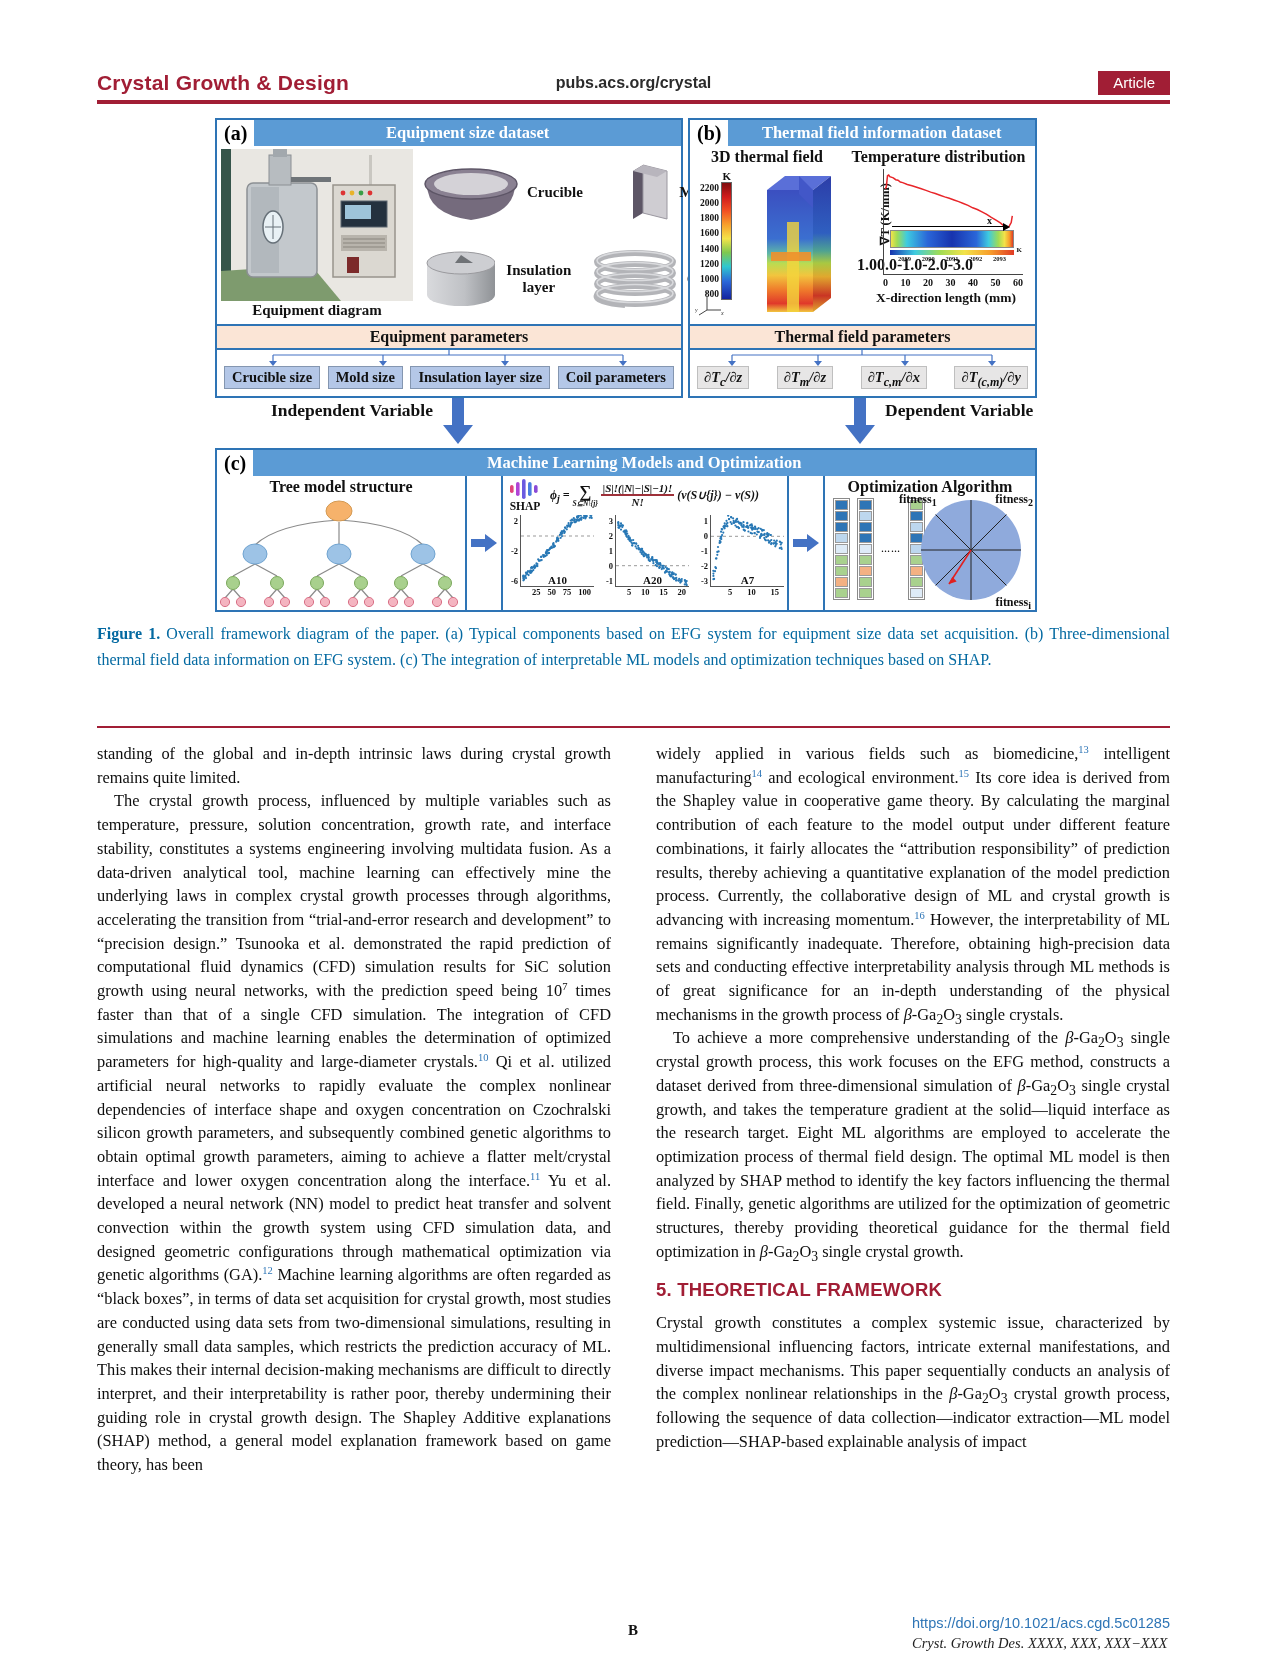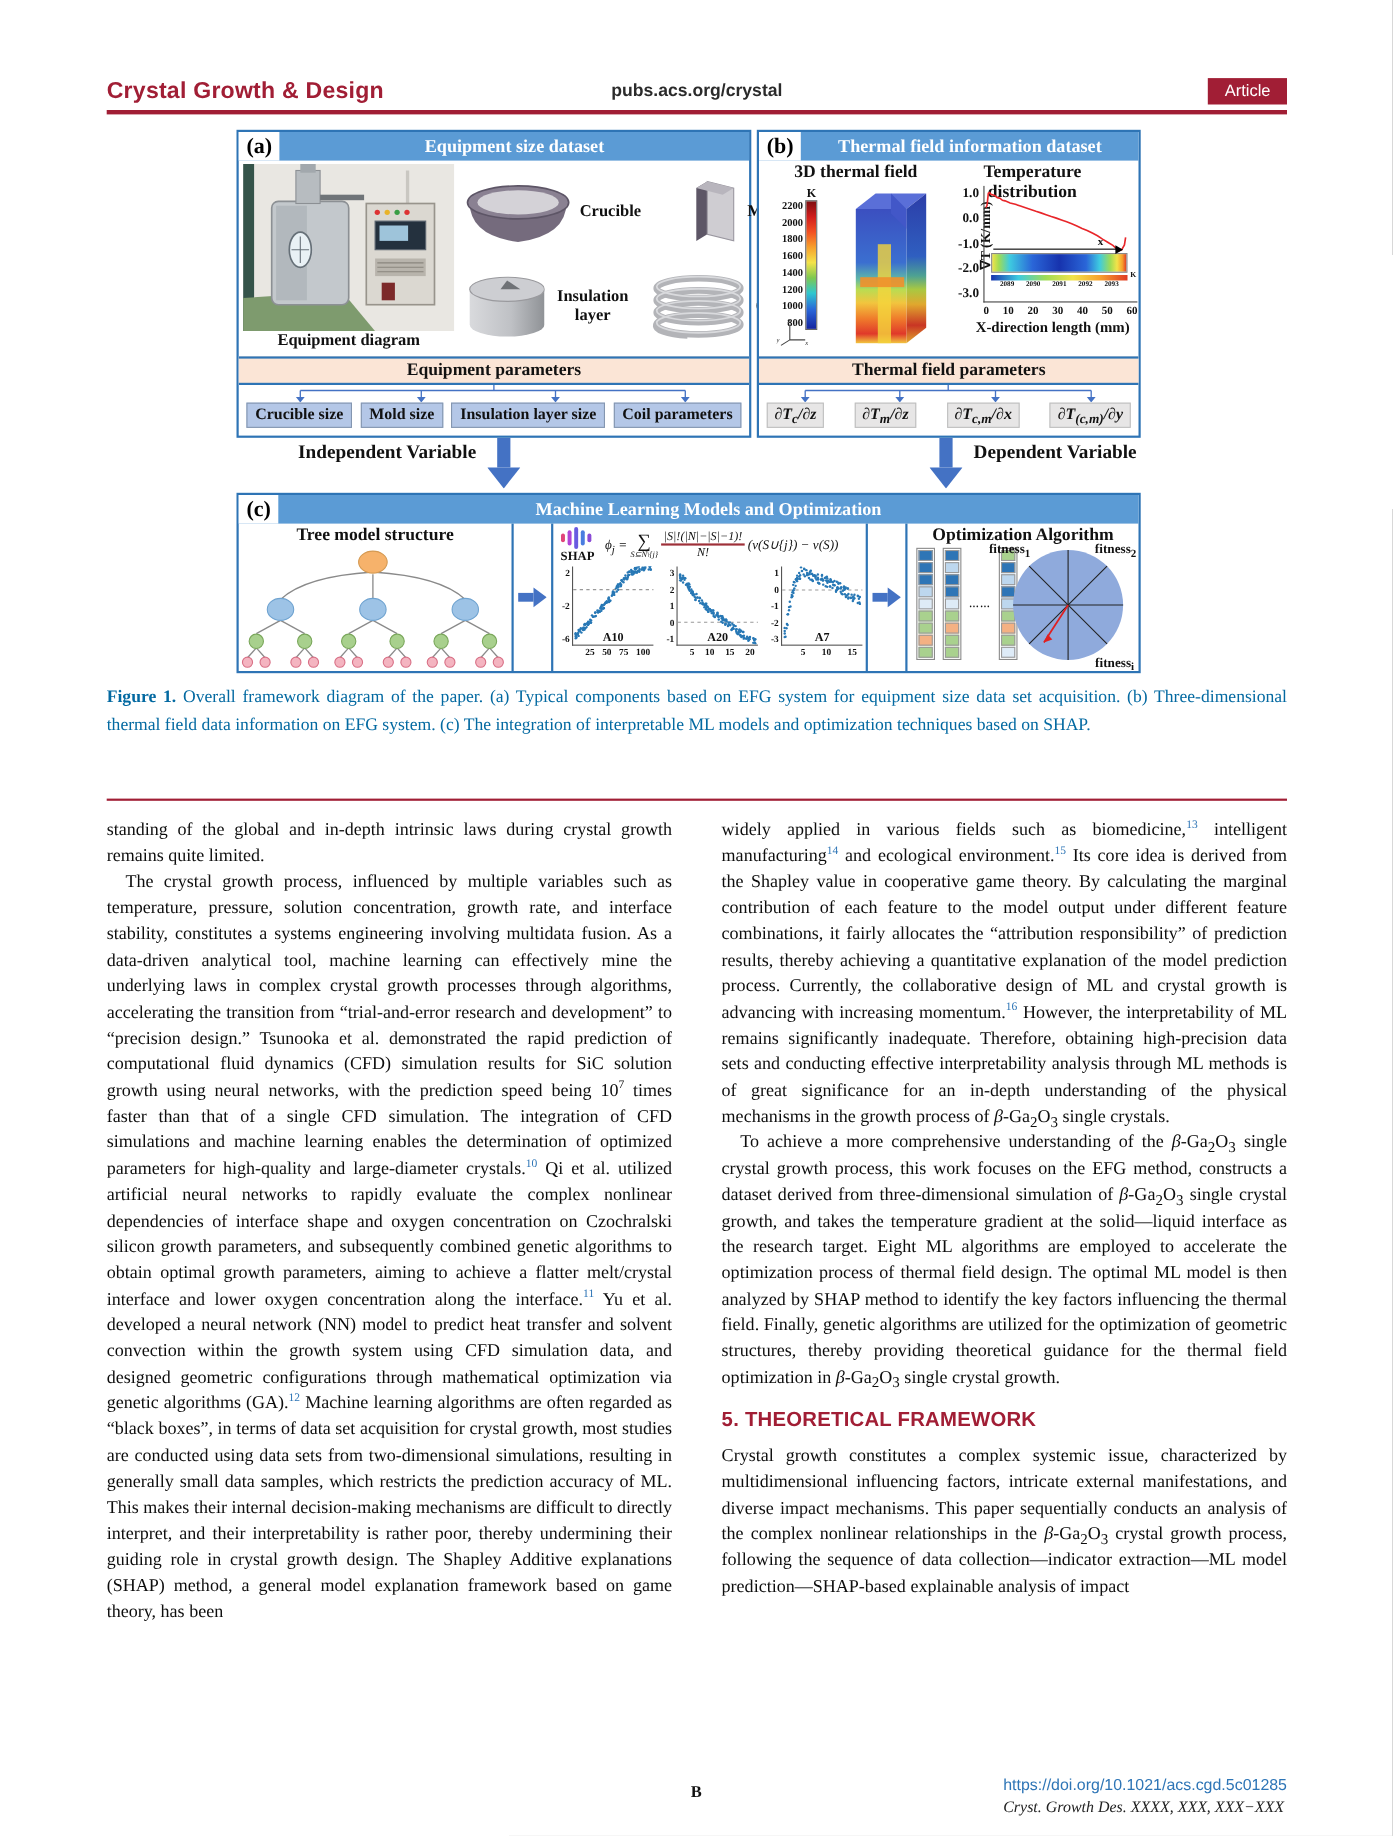--- a/index.html
+++ b/index.html
@@ -39,34 +39,34 @@
   sub,sup{line-height:0;}
 
   
   .pa-body{display:flex;height:178px;padding:3px 4px 2px;gap:2px;}
   .photo-col{width:200px;display:flex;flex-direction:column;align-items:center;}
   .item-label{font-weight:bold;font-size:15px;text-align:center;margin-top:1px;}
   .pa-items{flex:1;display:grid;grid-template-columns:1.15fr 1fr;grid-template-rows:1fr 1fr;}
   .pa-item{display:flex;align-items:center;justify-content:flex-end;}
 
   
-  .pb-body{display:flex;height:178px;padding:2px 12px;}
+  .pb-body{display:flex;height:178px;padding:2px 1px;}
   .pb-left{width:152px;position:relative;flex:0 0 auto;}
   .sec-title{font-weight:bold;font-size:16px;text-align:center;}
   .cbar-wrap{position:absolute;left:2px;top:22px;}
   .cbar-unit{font-weight:bold;font-size:11px;text-align:right;width:38px;}
   .cbar-flex{display:flex;gap:2px;}
   .cbar-ticks{display:flex;flex-direction:column;justify-content:space-between;align-items:flex-end;font-size:9.5px;font-weight:bold;width:26px;height:118px;padding:1px 0;}
   .cbar{width:11px;height:118px;border:1px solid #666;
     background:linear-gradient(180deg,#7f0e10 0%,#d01c1c 12%,#f25022 24%,#f7a02c 36%,#f4e34a 48%,#7ec850 60%,#2fc7cf 72%,#2a66d8 85%,#14249f 100%);}
   .block3d{position:absolute;left:66px;top:16px;}
   .axisglyph{position:absolute;left:4px;bottom:2px;}
   .pb-right{flex:1;position:relative;}
   .ylab{position:absolute;left:-3px;top:58px;font-weight:bold;font-size:12.5px;transform:rotate(-90deg);transform-origin:center;width:90px;text-align:center;}
-  .yticks{position:absolute;left:14px;top:20px;height:106px;width:24px;display:flex;flex-direction:column;justify-content:space-between;align-items:flex-end;font-size:12px;font-weight:bold;padding:0 2px 0 0;}
+  .yticks{position:absolute;left:14px;top:20px;height:106px;width:24px;display:flex;justify-content:space-between;align-items:flex-end;font-size:16px;font-weight:bold;padding:0 2px 0 0;}
   .plotwrap2{position:absolute;left:40px;top:21px;width:140px;height:106px;}
   .plotwrap2 svg{display:block;border-left:1.4px solid #444;border-bottom:1.4px solid #444;}
   .xticks{position:absolute;left:40px;top:129px;width:140px;display:flex;justify-content:space-between;font-size:10px;font-weight:bold;}
   .xlab{position:absolute;left:18px;top:142px;width:170px;text-align:center;font-weight:bold;font-size:13.5px;}
   .inset{position:absolute;left:7px;top:50px;width:124px;}
   .inset-arrowrow{position:relative;height:11px;}
   .inset-arrowline{position:absolute;left:2px;right:10px;top:7px;border-top:1.6px solid #000;}
   .inset-arrowhead{position:absolute;right:4px;top:4px;width:0;height:0;border-left:7px solid #000;border-top:4px solid transparent;border-bottom:4px solid transparent;}
   .inset-x{position:absolute;right:22px;top:-4px;font-weight:bold;font-size:10px;}
   .band{height:18px;border:.5px solid #888;
@@ -84,21 +84,21 @@
   
   .pc{border:2px solid var(--pblue);display:flex;flex-direction:column;}
   .pc-body{display:flex;height:134px;}
   .sec-tree{width:250px;border-right:2px solid var(--pblue);padding:2px 0 0;}
   .gutterv{width:34px;display:flex;align-items:center;justify-content:center;}
   .sec-shap{width:288px;border-left:2px solid var(--pblue);border-right:2px solid var(--pblue);padding:1px 2px;}
   .sec-opt{flex:1;border-left:2px solid var(--pblue);position:relative;padding-top:2px;}
   .shap-top{display:flex;align-items:center;gap:5px;height:36px;}
   .shap-logo{display:flex;flex-direction:column;align-items:center;width:40px;}
   .shap-word{font-weight:bold;font-size:11.5px;}
-  .formula{display:flex;align-items:center;gap:3px;font-style:italic;font-weight:normal;font-size:12px;white-space:nowrap;}
+  .formula{display:flex;align-items:center;gap:3px;font-style:italic;font-weight:bold;font-size:12px;white-space:nowrap;}
   .sum-wrap{display:inline-flex;flex-direction:column;align-items:center;line-height:1;}
   .sum-sym{font-size:17px;font-style:normal;}
   .sum-sub{font-size:7.5px;}
   .frac{display:inline-flex;flex-direction:column;align-items:center;line-height:1.15;}
   .frac .bar{height:1.6px;background:#9e3039;width:100%;}
   .frac .num,.frac .den{font-size:11px;padding:0 2px;}
   .scatter-row{display:flex;gap:5px;padding-top:2px;}
   .mini{display:grid;grid-template-columns:15px 1fr;grid-template-rows:1fr 10px;width:92px;}
   .mini .yt{display:flex;flex-direction:column;justify-content:space-between;align-items:flex-end;font-size:8.5px;font-weight:bold;padding:1px 2px 1px 0;height:72px;}
   .mini .pw{position:relative;height:72px;}

